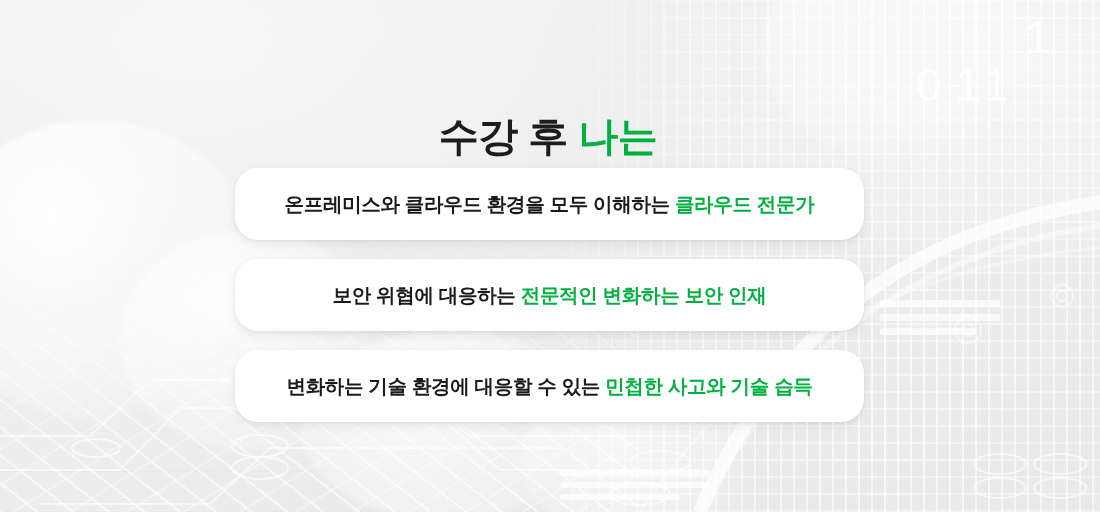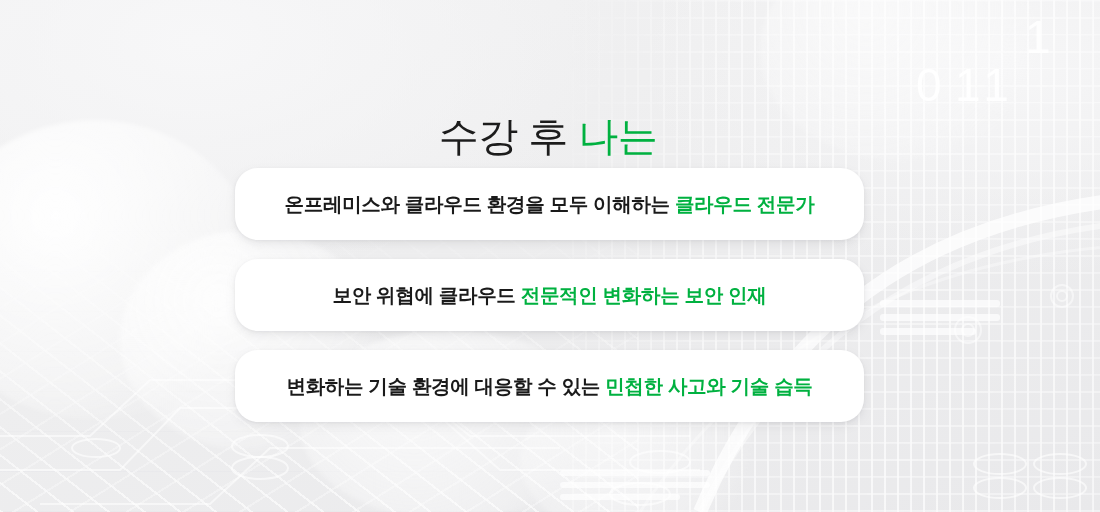--- a/index.html
+++ b/index.html
@@ -100,21 +100,21 @@
     height: 512px;
   }
 
   .page-title {
     position: absolute;
     top: 82px;
     left: 0;
     right: 4px;
     text-align: center;
     font-size: 40px;
-    font-weight: 400;
+    font-weight: 700;
     letter-spacing: -0.5px;
     color: #1c1c1c;
     white-space: nowrap;
   }
   .page-title .accent { color: #00b140; }
 
   .card-list {
     position: absolute;
     top: 168px;
     left: 235px;
@@ -207,21 +207,21 @@
 
     <h1 class="page-title"><span>수강 후 </span><span class="accent">나는</span></h1>
 
     <div class="card-list">
 
       <div class="card">
         <div class="card-text"><span>온프레미스와 클라우드 환경을 모두 이해하는 </span><span class="accent">클라우드 전문가</span></div>
       </div>
 
       <div class="card">
-        <div class="card-text"><span>보안 위협에 클라우드 </span><span class="accent">전문적인 변화하는 보안 인재</span></div>
+        <div class="card-text"><span>보안 위협에 대응하는 </span><span class="accent">전문적인 변화하는 보안 인재</span></div>
       </div>
 
       <div class="card">
         <div class="card-text"><span>변화하는 기술 환경에 대응할 수 있는 </span><span class="accent">민첩한 사고와 기술 습득</span></div>
       </div>
 
     </div>
   </div>
 </div>
 

